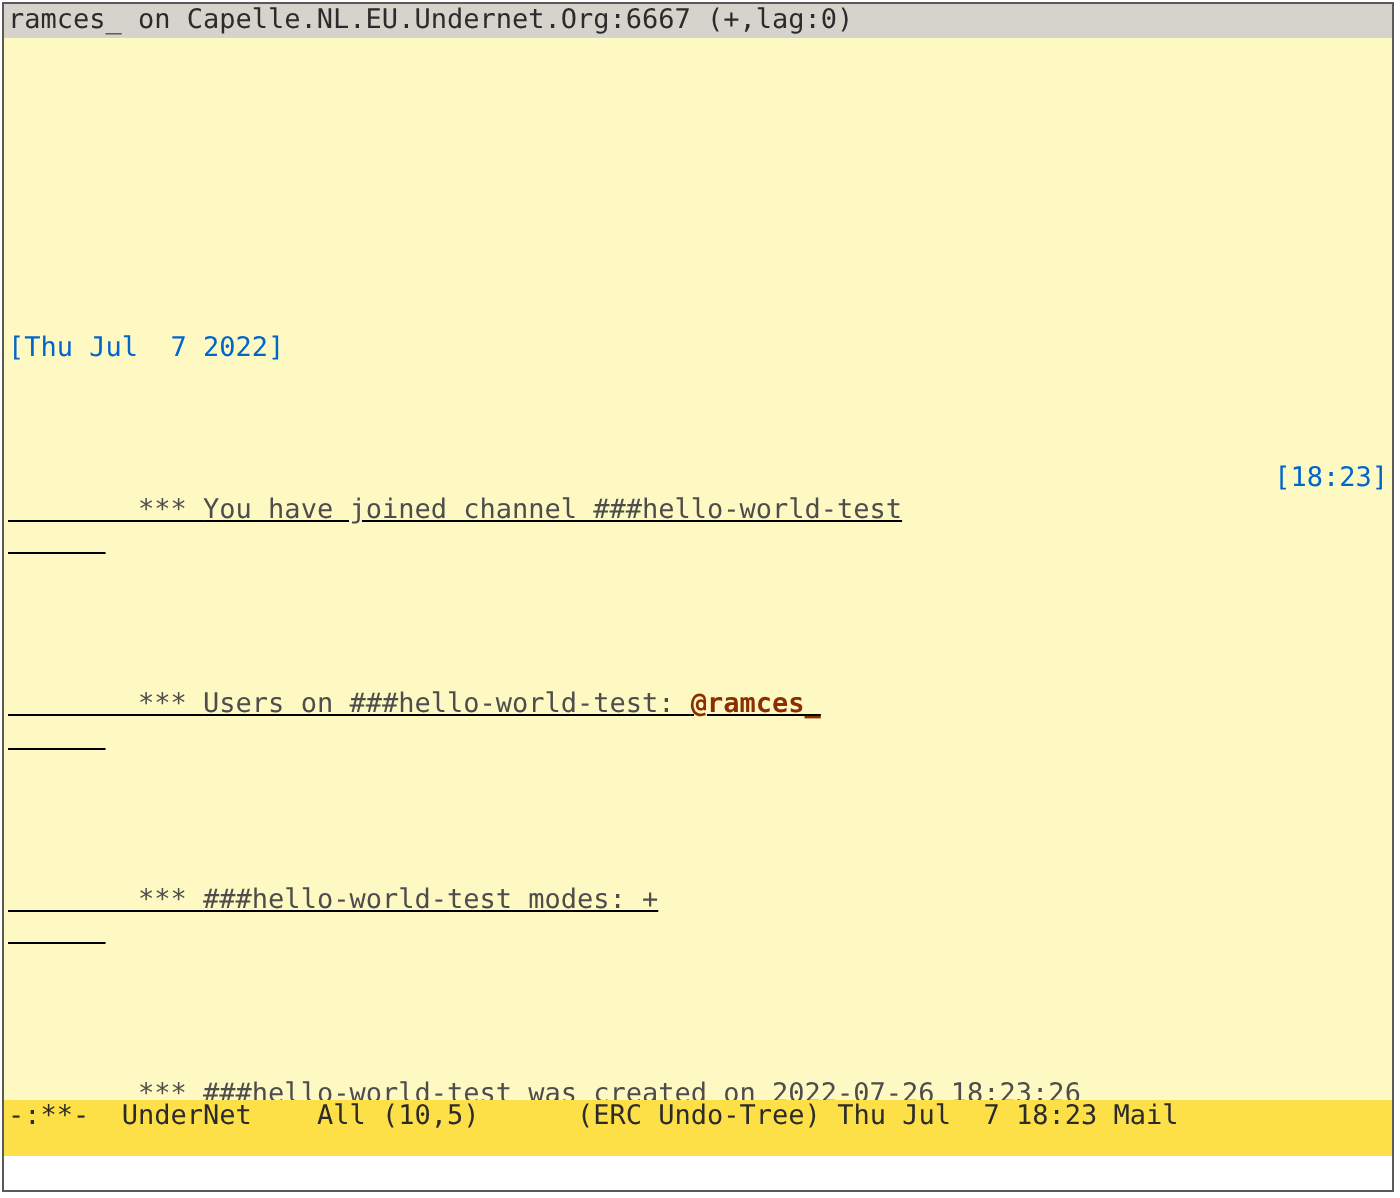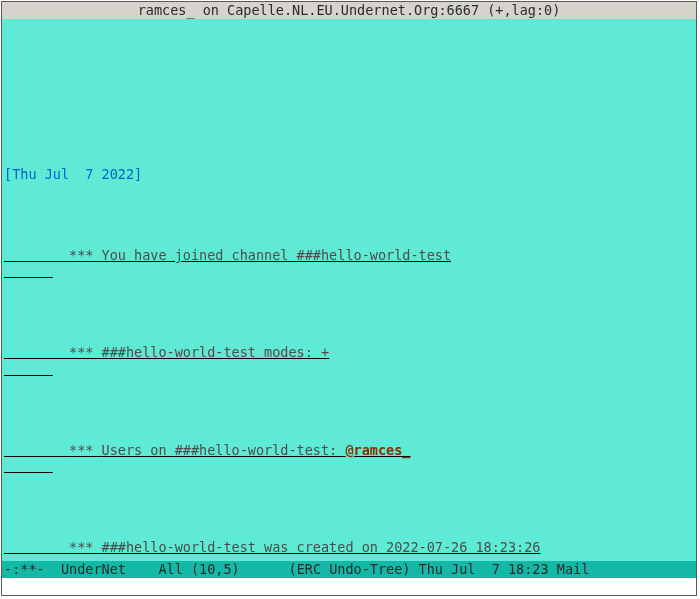--- a/index.html
+++ b/index.html
@@ -23,34 +23,33 @@
     flex-direction: column;
     box-sizing: border-box;
   }
   .titlebar {
     background: #d6d3cd;
     color: #2b2b2b;
     padding: 0 2px;
     height: 17px;
     line-height: 17px;
     white-space: pre;
-    text-align: center;
   }
   .buffer {
     flex: 1;
-    background: #5eead4;
+    background: #fef9c3;
     padding: 2px 2px 0 2px;
     white-space: pre;
     overflow: hidden;
   }
   .modeline {
-    background: #14b8a6;
+    background: #fde047;
     color: #2b2b2b;
     padding: 0 2px;
-    height: 17px;
+    height: 28px;
     line-height: 17px;
     white-space: pre;
   }
   .minibuffer {
     background: #ffffff;
     height: 17px;
     line-height: 17px;
     padding: 0 2px;
     white-space: pre;
   }
@@ -73,31 +72,32 @@
   <div class="buffer">
     <div class="spacer"></div>
     <div class="spacer"></div>
 
     <div class="datestamp">[Thu Jul  7 2022]</div>
 
     <div class="line">
       <span class="line-left">
         <span class="sysmsg">*** </span><span class="sysmsg">You have joined channel ###hello-world-test</span>
       </span>
+      <span class="line-right timestamp">[18:23]</span>
+    </div>
+
+    <div class="line">
+      <span class="line-left">
+        <span class="sysmsg">*** </span><span class="sysmsg">Users on ###hello-world-test: </span><span class="nick-op">@ramces_</span>
+      </span>
     </div>
 
     <div class="line">
       <span class="line-left">
         <span class="sysmsg">*** </span><span class="sysmsg">###hello-world-test modes: +</span>
-      </span>
-    </div>
-
-    <div class="line">
-      <span class="line-left">
-        <span class="sysmsg">*** </span><span class="sysmsg">Users on ###hello-world-test: </span><span class="nick-op">@ramces_</span>
       </span>
     </div>
 
     <div class="line">
       <span class="line-left">
         <span class="sysmsg">*** </span><span class="sysmsg">###hello-world-test was created on 2022-07-26 18:23:26</span>
       </span>
     </div>
 
     

